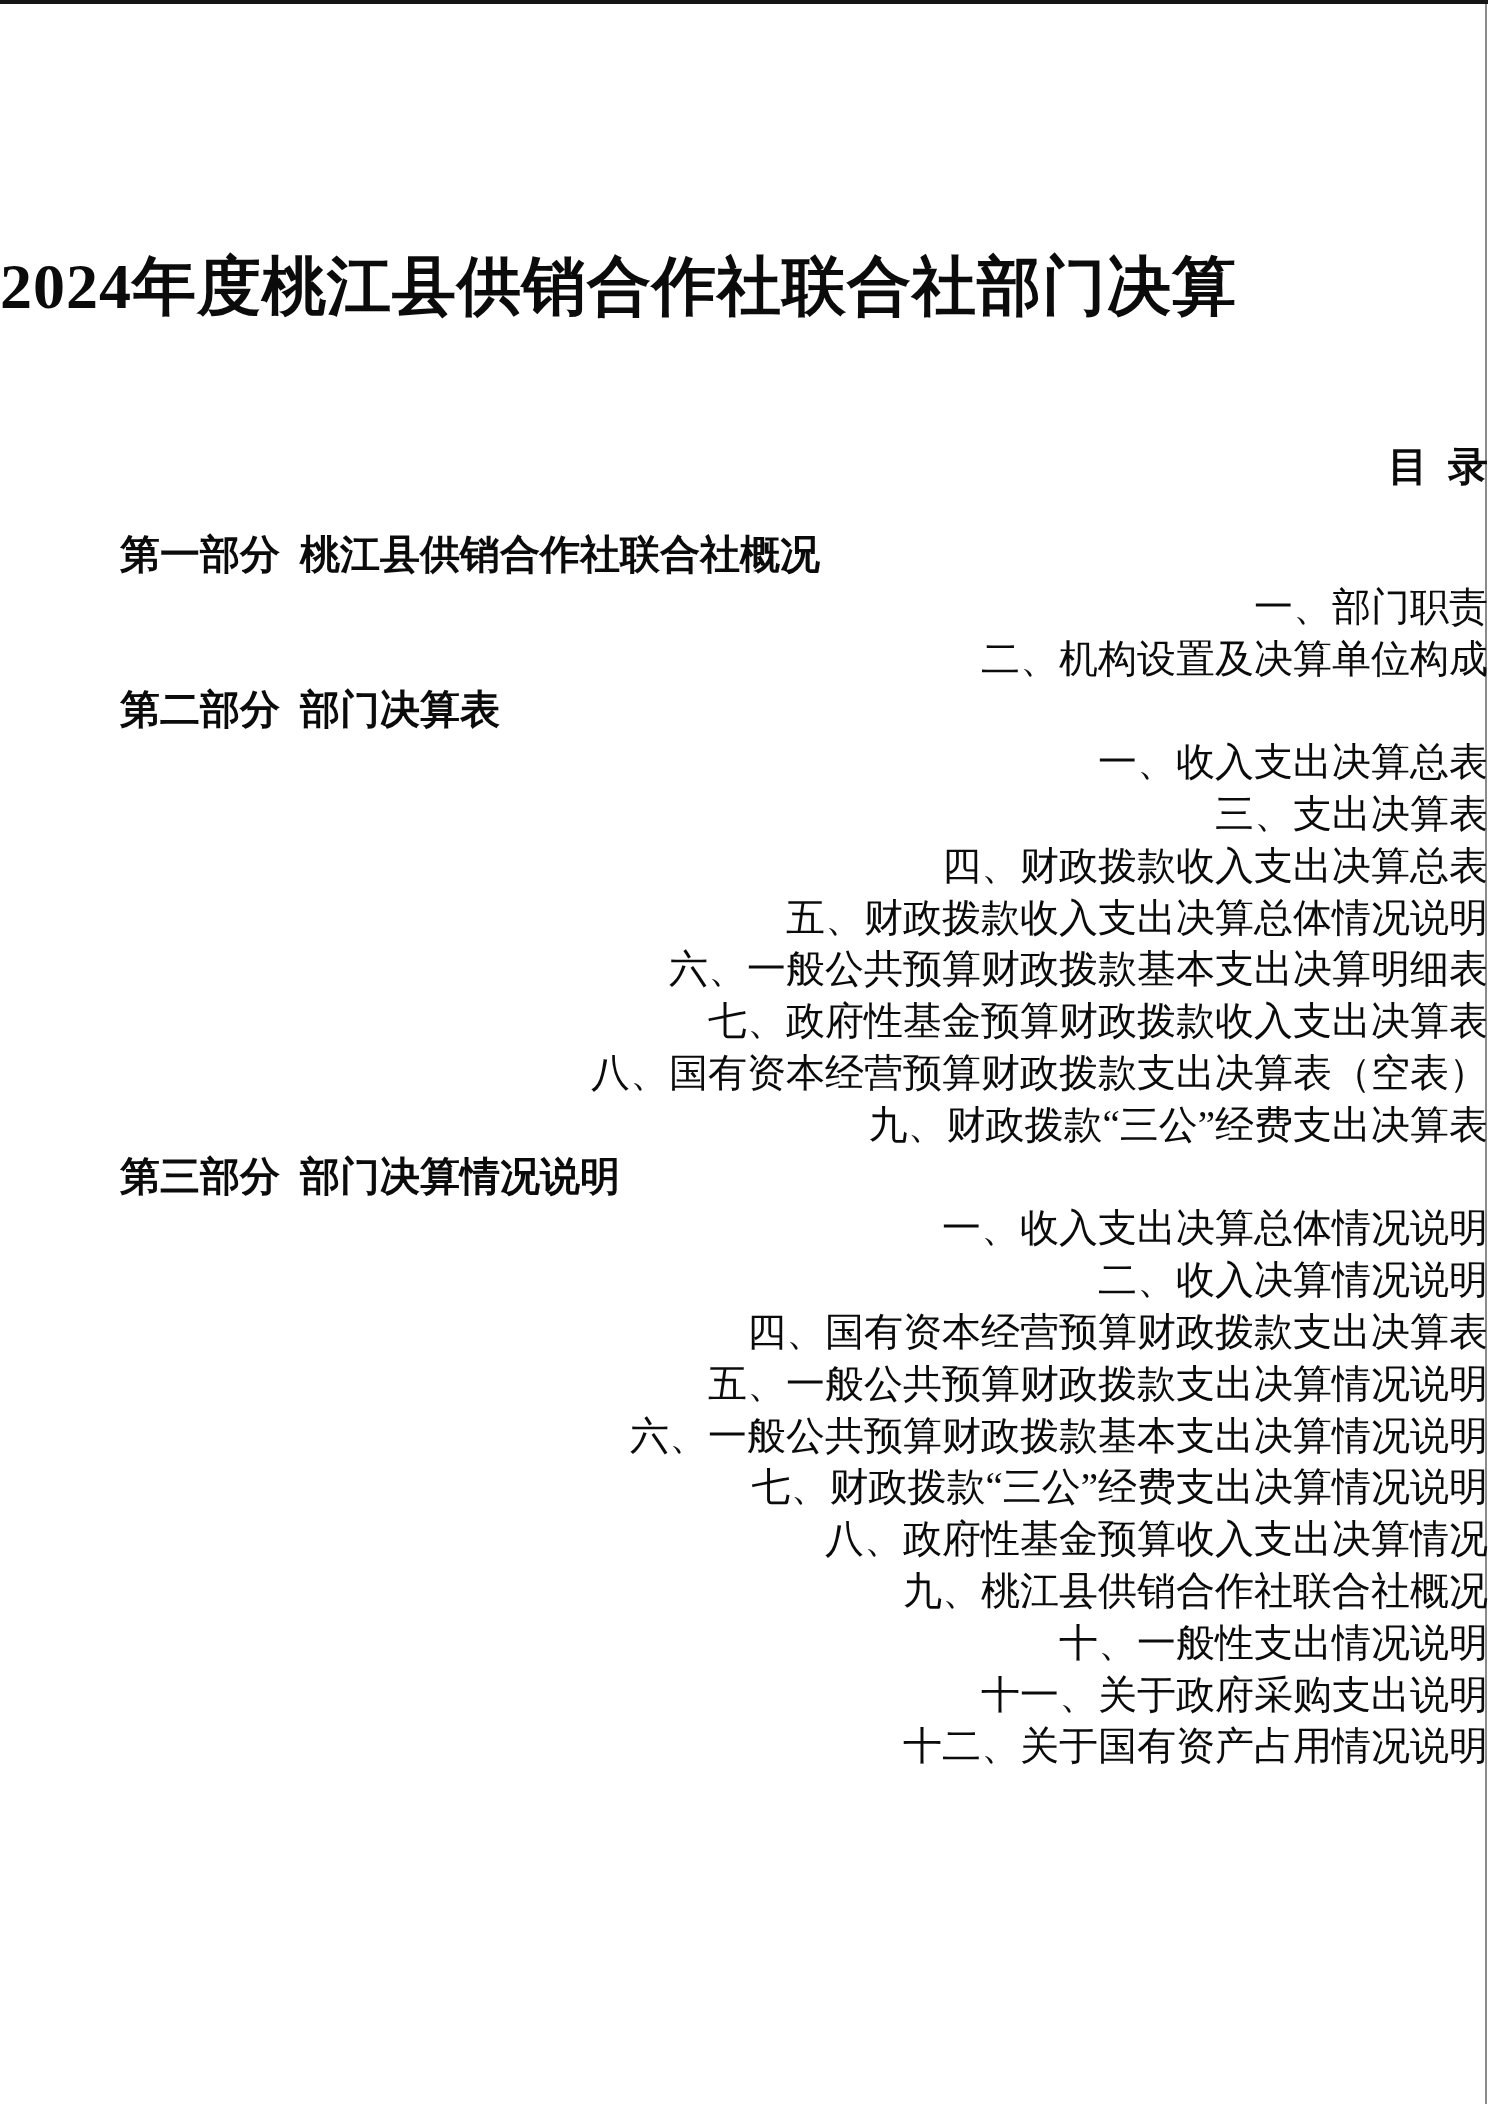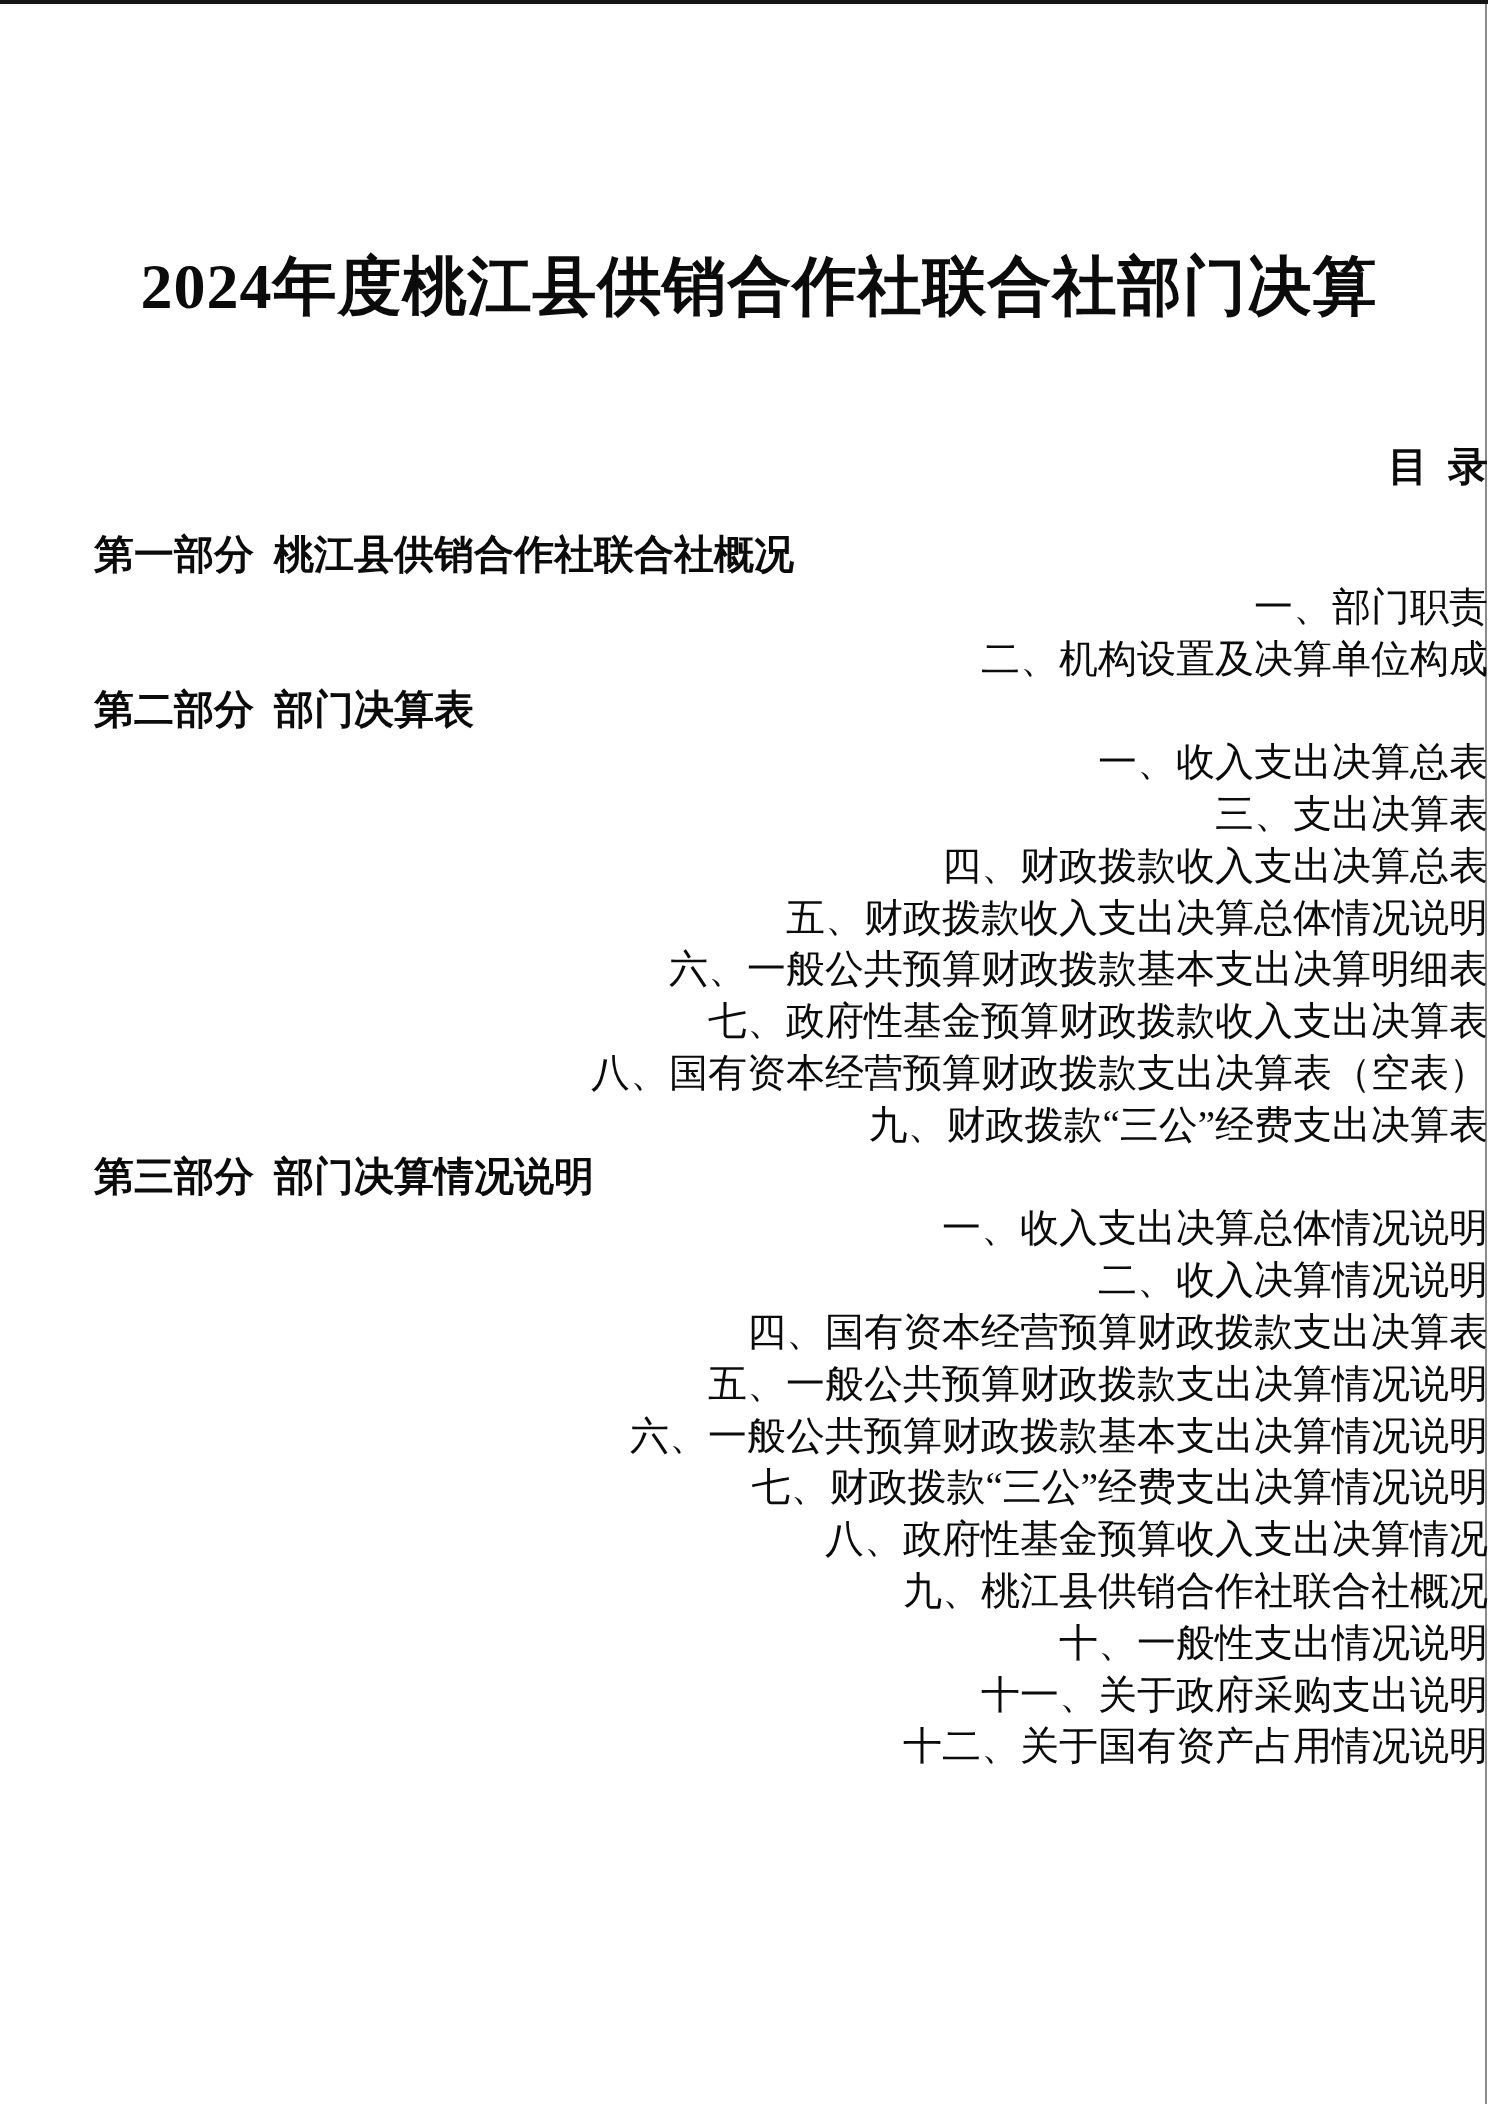--- a/index.html
+++ b/index.html
@@ -16,22 +16,21 @@
     width: 1488px; height: 4px;
     z-index: 5;
   }
   .right-edge {
     position: absolute; top: 0; right: 1px;
     width: 2px; height: 2104px;
   }
   .doc-title {
     position: absolute; top: 250px; left: 0;
     width: 100%; box-sizing: border-box;
-    padding-left: 30px;
-    text-align: center;
+    text-align: left;
     font-size: 64px; font-weight: bold;
     line-height: 74px;
     white-space: pre;
     letter-spacing: 1px;
   }
   .toc-heading {
     position: absolute; top: 441px; left: 0;
     width: 100%;
     text-align: right;
     font-size: 40px; line-height: 52px;
@@ -39,21 +38,21 @@
     font-weight: bold;
   }
   .toc-list {
     position: absolute; top: 529px; left: 0;
     width: 100%;
   }
   .toc-line { white-space: pre; }
   .toc-heading-line {
     font-size: 40px; font-weight: bold;
     line-height: 51.8px;
-    padding-left: 94px;
+    padding-left: 120px;
   }
   .toc-item-line {
     font-size: 39px;
     line-height: 51.8px;
     padding-left: 226px;
     text-align: right;
   }
 </style>
 </head>
 <body style="background: rgb(255, 255, 255); color: rgb(11, 11, 11);">

